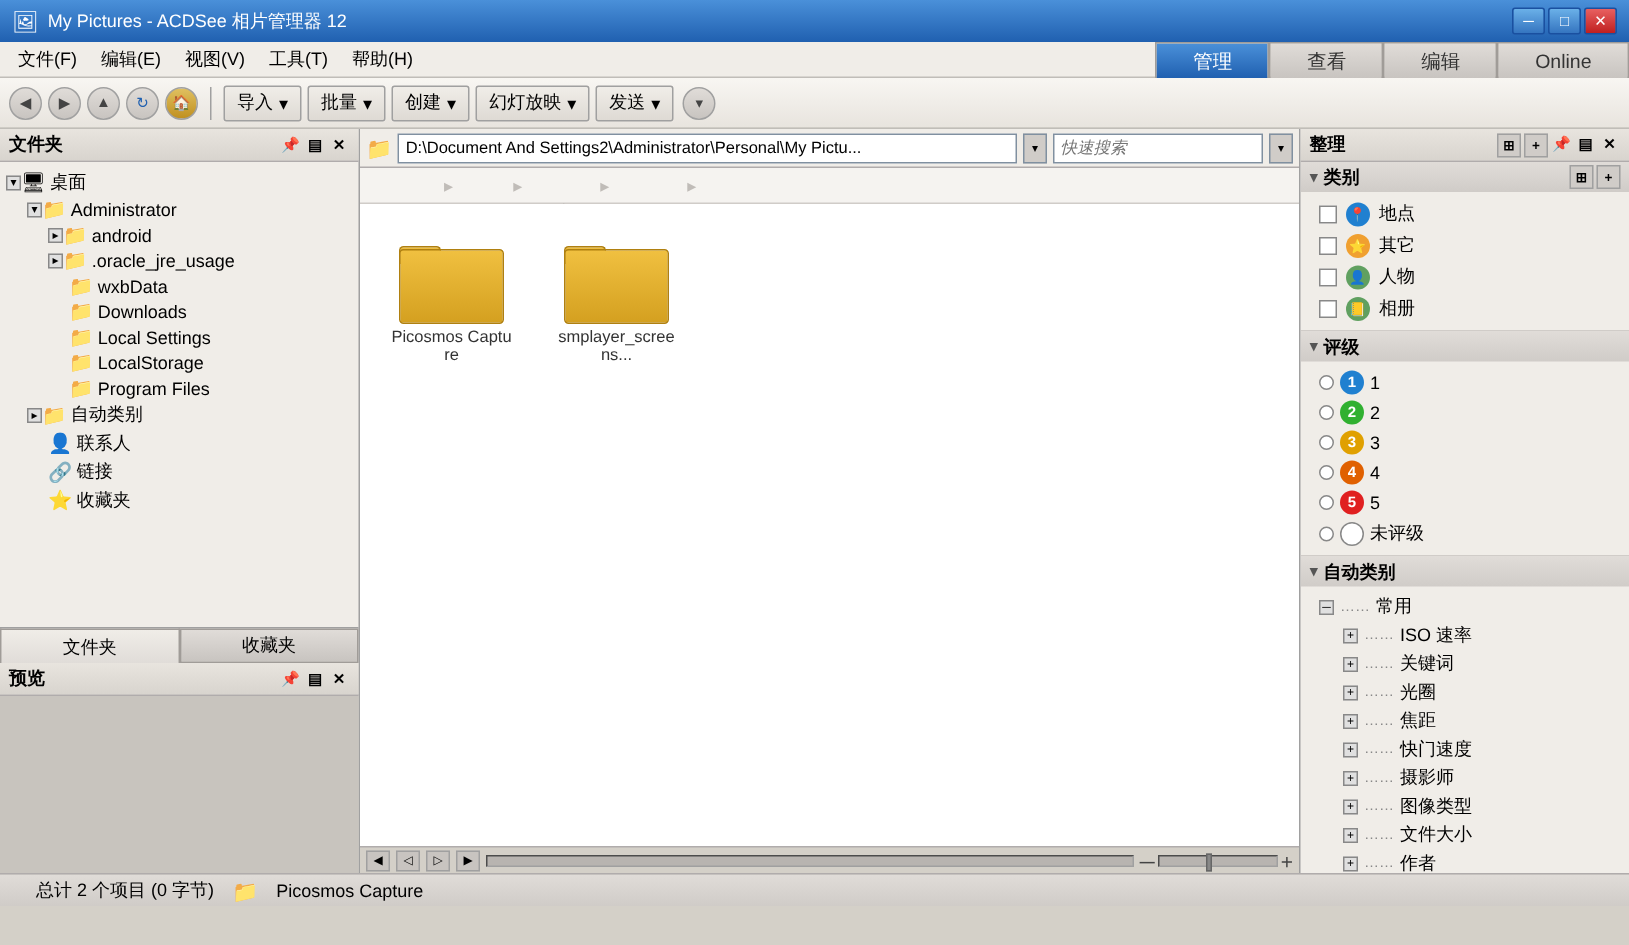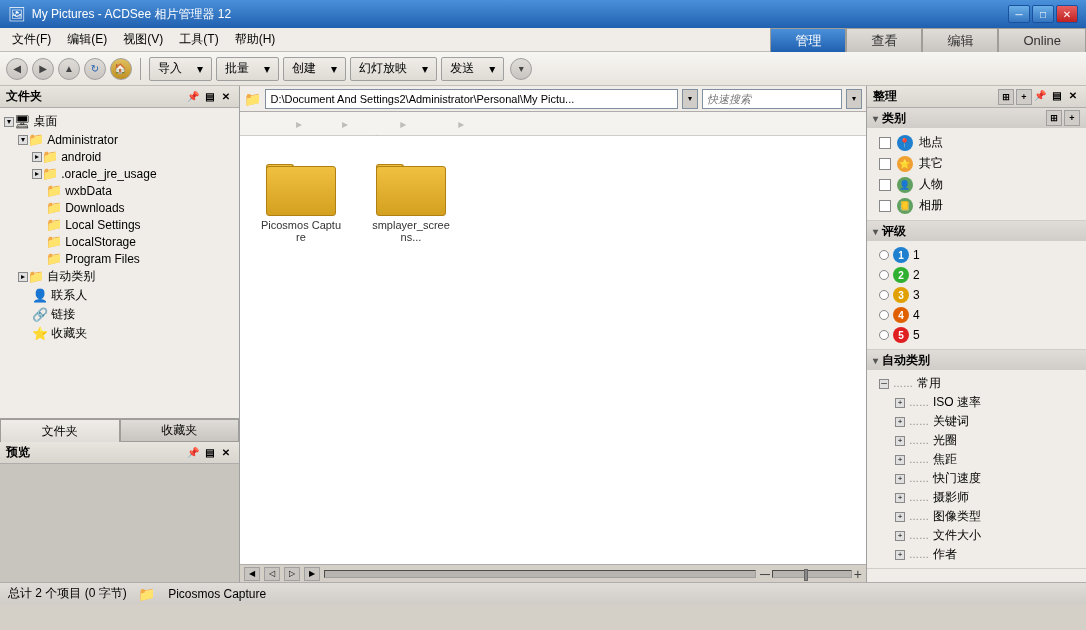--- a/index.html
+++ b/index.html
@@ -65,21 +65,21 @@
       display: flex; align-items: center; justify-content: center;
       cursor: pointer; font-size: 10px; color: #444;
     }
     .nav-dropdown-btn {
       height: 24px;
       padding: 0 8px;
       background: linear-gradient(to bottom, #f0ede8, #dedad4);
       border: 1px solid #a0a0a0;
       border-radius: 2px;
       cursor: pointer;
-      display: flex; align-items: center; gap: 15px;
+      display: flex; align-items: center; gap: 4px;
       font-size: 12px;
     }
     .nav-separator { width: 1px; height: 22px; background: #a0a0a0; margin: 0 4px; }
     .mode-tab {
       padding: 0 24px;
       background: linear-gradient(to bottom, #e0dcd8, #c8c4c0);
       border: 1px solid #a09c98;
       border-bottom: none;
       cursor: pointer;
       display: flex; align-items: center;
@@ -366,21 +366,21 @@
     .dots { color: #888; font-size: 10px; }
     .expand-sq { width: 10px; height: 10px; border: 1px solid #888; background: #e0e0e0; display: inline-flex; align-items: center; justify-content: center; font-size: 8px; cursor: pointer; }
 
     
     #statusbar {
       height: 22px;
       background: linear-gradient(to bottom, #e0dcd8, #d0ccc8);
       border-top: 1px solid #b0acac;
       display: flex;
       align-items: center;
-      padding: 0 8px;
+      padding: 0 24px;
       font-size: 12px;
       gap: 12px;
     }
     .status-folder-icon { font-size: 14px; color: #c08010; }
 
     
     #app {
       width: 1086px;
       height: 630px;
       display: flex;
@@ -735,20 +735,25 @@
             <div class="rating-item">
               <div class="rating-radio"></div>
               <div class="rating-circle" style="background:#e06000;">4</div>
               <span>4</span>
             </div>
             <div class="rating-item">
               <div class="rating-radio"></div>
               <div class="rating-circle" style="background:#e02020;">5</div>
               <span>5</span>
             </div>
+            <div class="rating-item">
+              <div class="rating-radio"></div>
+              <div style="width:16px;height:16px;border-radius:50%;border:1px solid #888;background:white;"></div>
+              <span>未评级</span>
+            </div>
           </div>
         </div>
 
         <div class="right-section">
           <div class="right-section-header">
             <span class="section-expand">▾</span>
             <span>自动类别</span>
           </div>
           <div class="right-section-content">
             <div class="auto-section-item">

